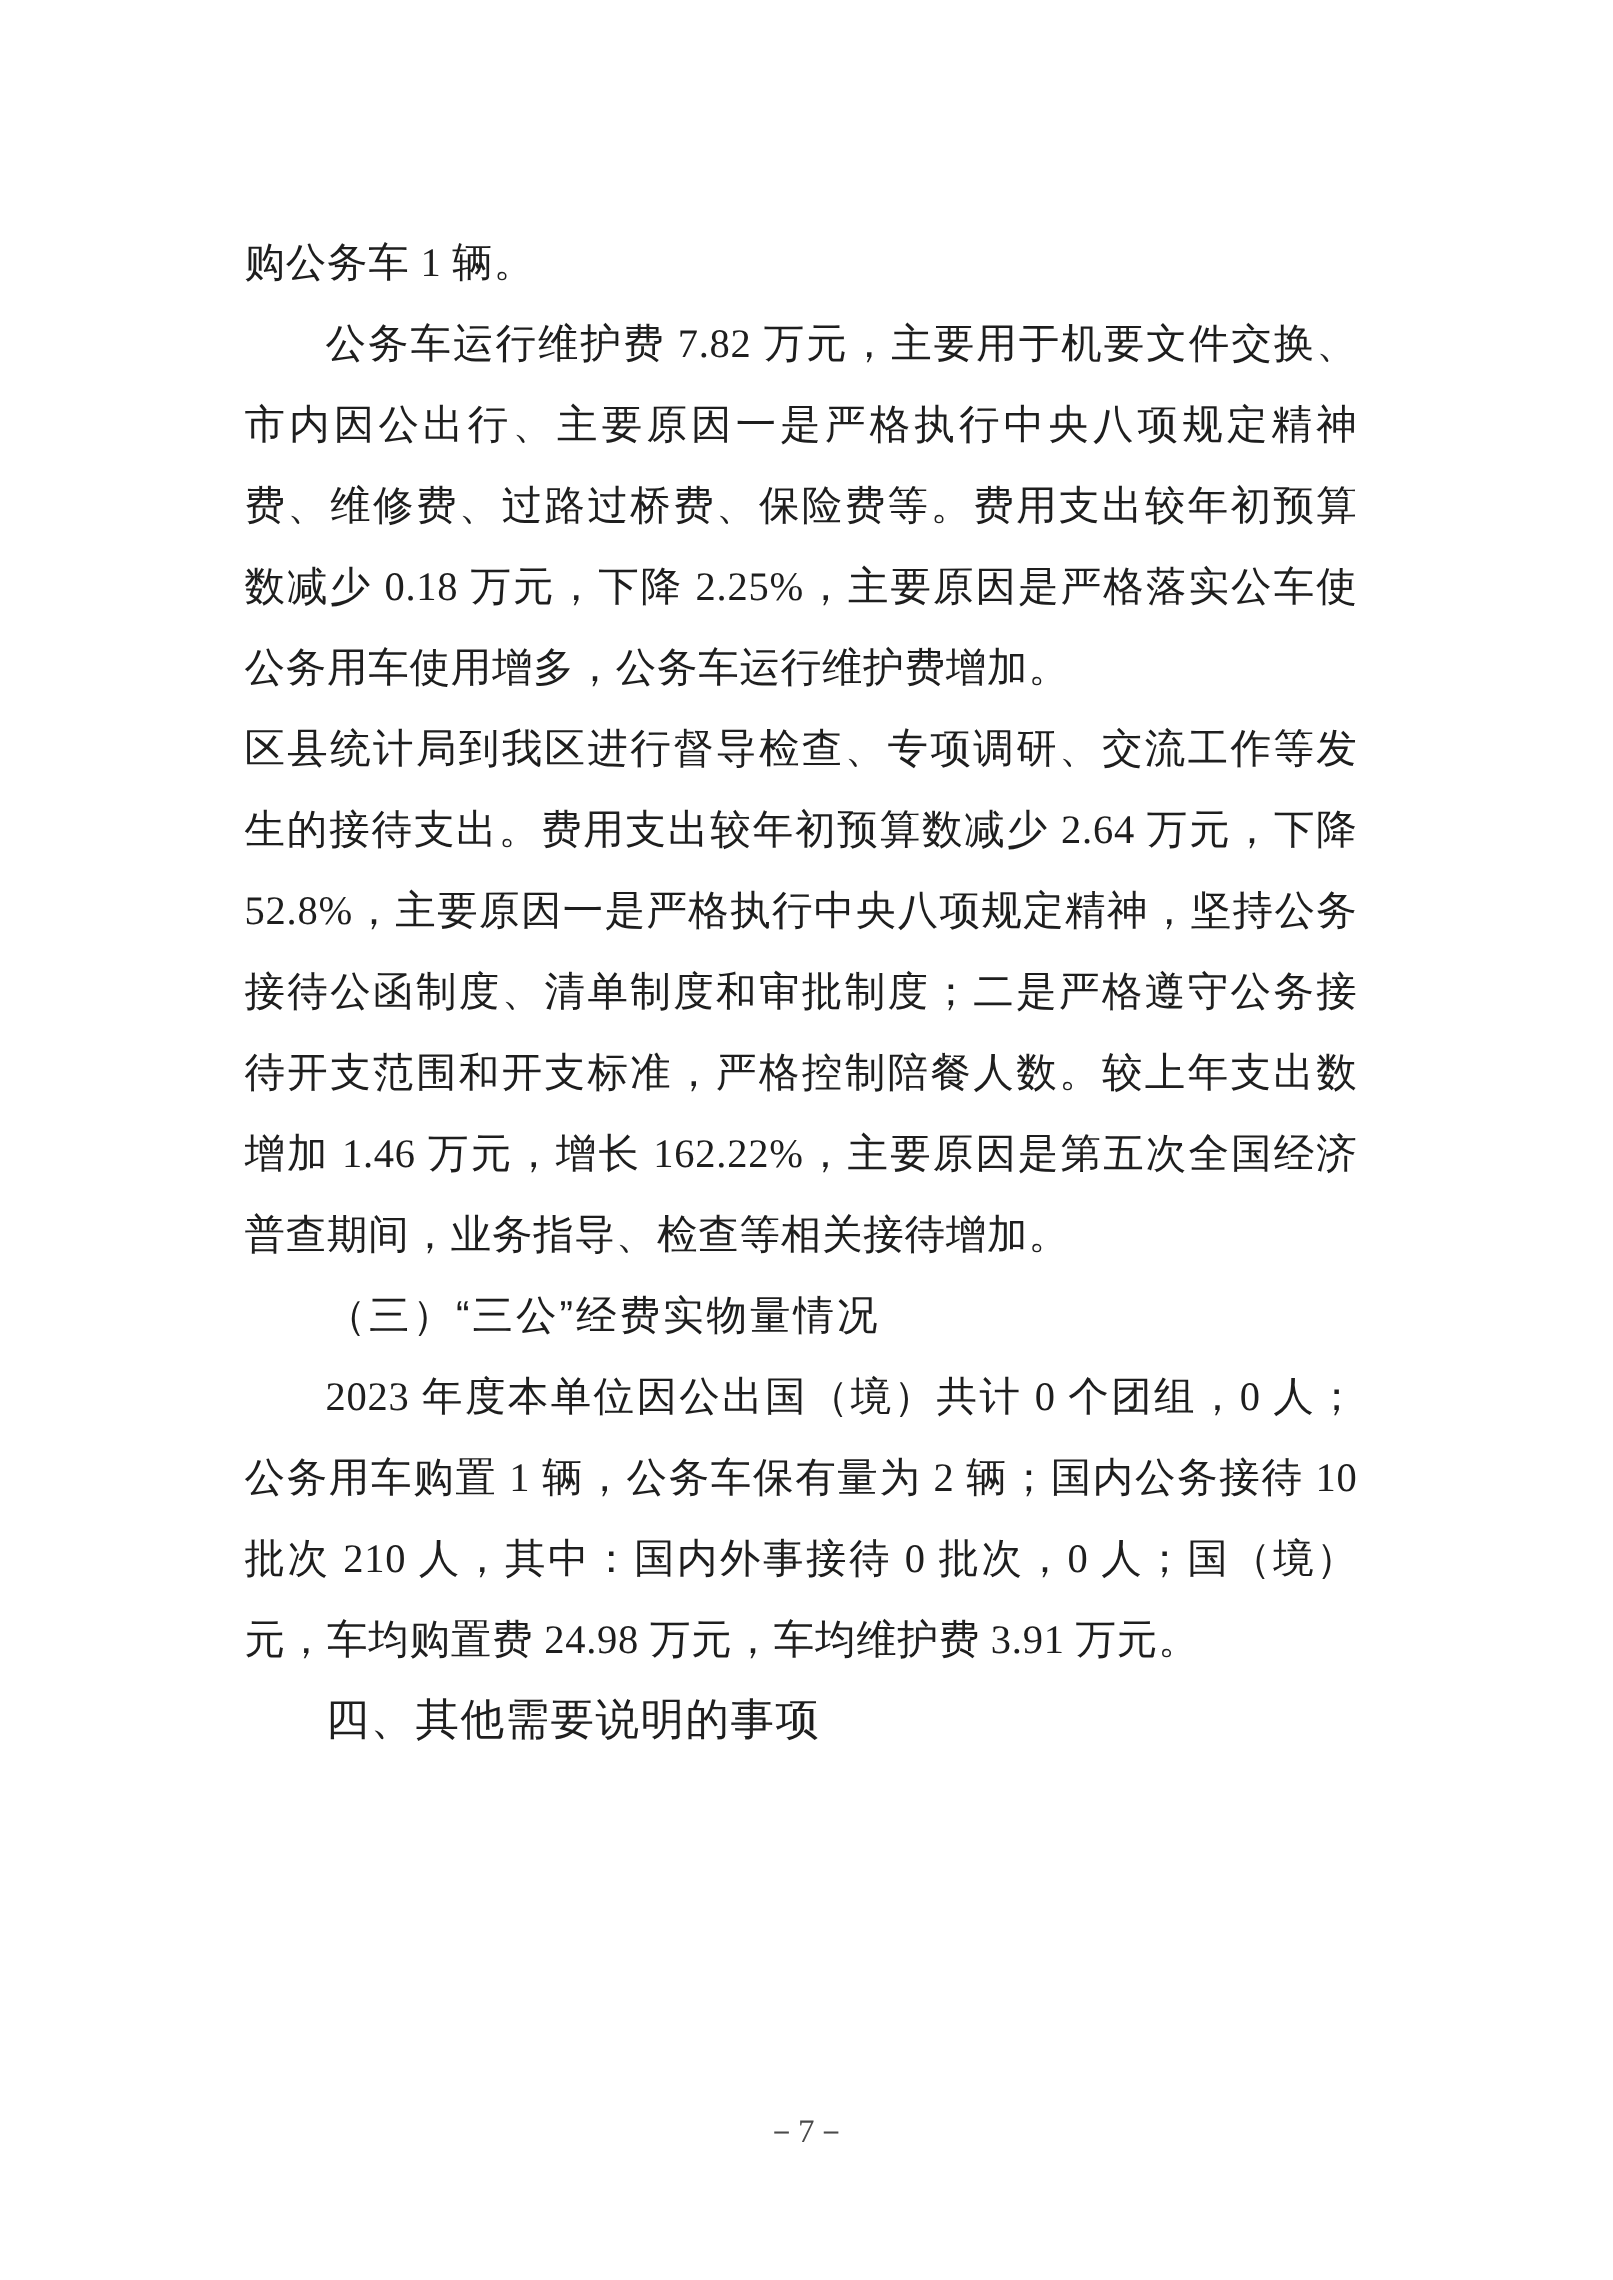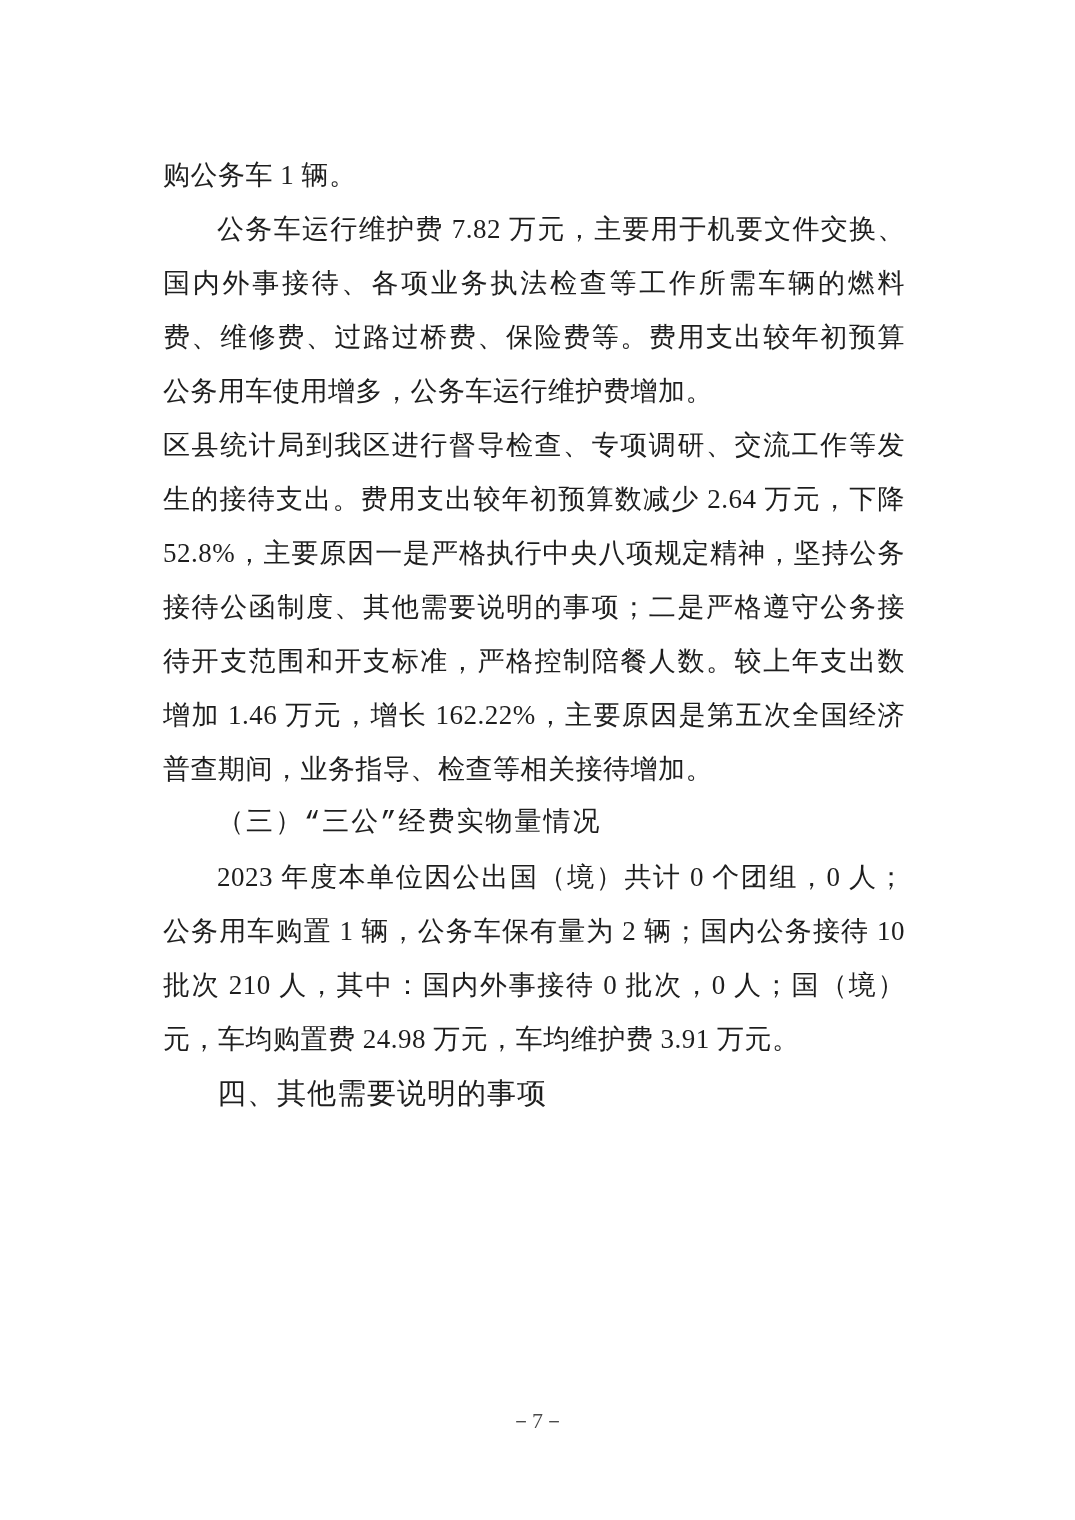--- a/index.html
+++ b/index.html
@@ -36,21 +36,21 @@
   }
   .ln.end {
     text-align: left;
     text-align-last: left;
   }
   .ln.ind {
     padding-left: 54px;
   }
   .ln.kai {
     
-    font-family: Liberation Mono, monospace;
+    font-family: Liberation Sans, sans-serif;
     letter-spacing: 2px;
   }
   .ln.hei {
     
     font-family: "Liberation Sans", "DejaVu Sans", sans-serif;
     font-weight: 400;
     font-size: 29px;
     letter-spacing: 1px;
   }
   .footer {
@@ -64,27 +64,28 @@
     font-family: "Liberation Serif", "DejaVu Serif", serif;
   }
 </style>
 </head>
 <body>
 
 <div class="page">
   <div class="body-block">
     <div class="ln end">购公务车 1 辆。</div>
     <div class="ln ind">公务车运行维护费 7.82 万元，主要用于机要文件交换、</div>
-    <div class="ln">国内外事接待、各项业务执法检查等工作所需车辆的燃料</div>
+    <div class="ln">市内因公出行、主要原因一是严格执行中央八项规定精神</div>
     <div class="ln">费、维修费、过路过桥费、保险费等。费用支出较年初预算</div>
+    <div class="ln">数减少 0.18 万元，下降 2.25%，主要原因是严格落实公车使</div>
     <div class="ln end">公务用车使用增多，公务车运行维护费增加。</div>
     <div class="ln">区县统计局到我区进行督导检查、专项调研、交流工作等发</div>
     <div class="ln">生的接待支出。费用支出较年初预算数减少 2.64 万元，下降</div>
     <div class="ln">52.8%，主要原因一是严格执行中央八项规定精神，坚持公务</div>
-    <div class="ln">接待公函制度、其他需要说明的事项；二是严格遵守公务接</div>
+    <div class="ln">接待公函制度、清单制度和审批制度；二是严格遵守公务接</div>
     <div class="ln">待开支范围和开支标准，严格控制陪餐人数。较上年支出数</div>
     <div class="ln">增加 1.46 万元，增长 162.22%，主要原因是第五次全国经济</div>
     <div class="ln end">普查期间，业务指导、检查等相关接待增加。</div>
     <div class="ln ind end kai">（三）“三公”经费实物量情况</div>
     <div class="ln ind">2023 年度本单位因公出国（境）共计 0 个团组，0 人；</div>
     <div class="ln">公务用车购置 1 辆，公务车保有量为 2 辆；国内公务接待 10</div>
     <div class="ln">批次 210 人，其中：国内外事接待 0 批次，0 人；国（境）</div>
     <div class="ln end">元，车均购置费 24.98 万元，车均维护费 3.91 万元。</div>
     <div class="ln ind end hei">四、其他需要说明的事项</div>
   </div>

